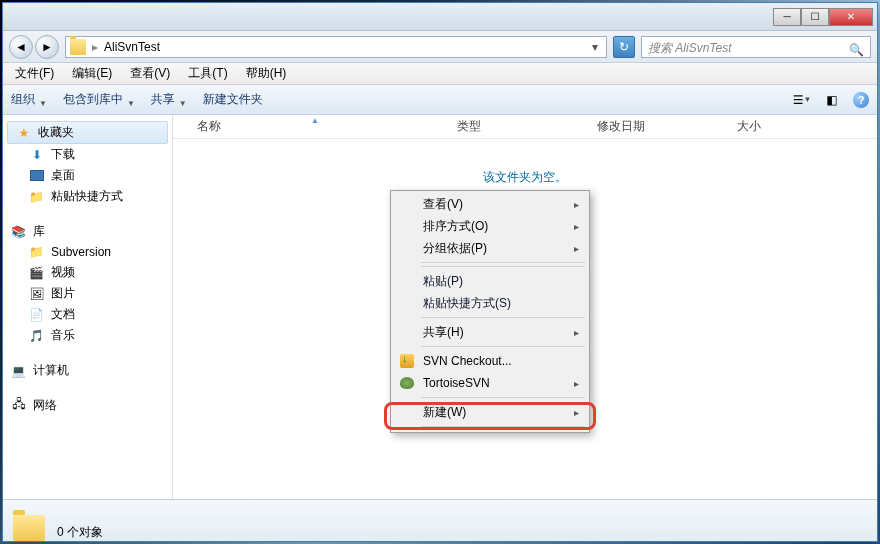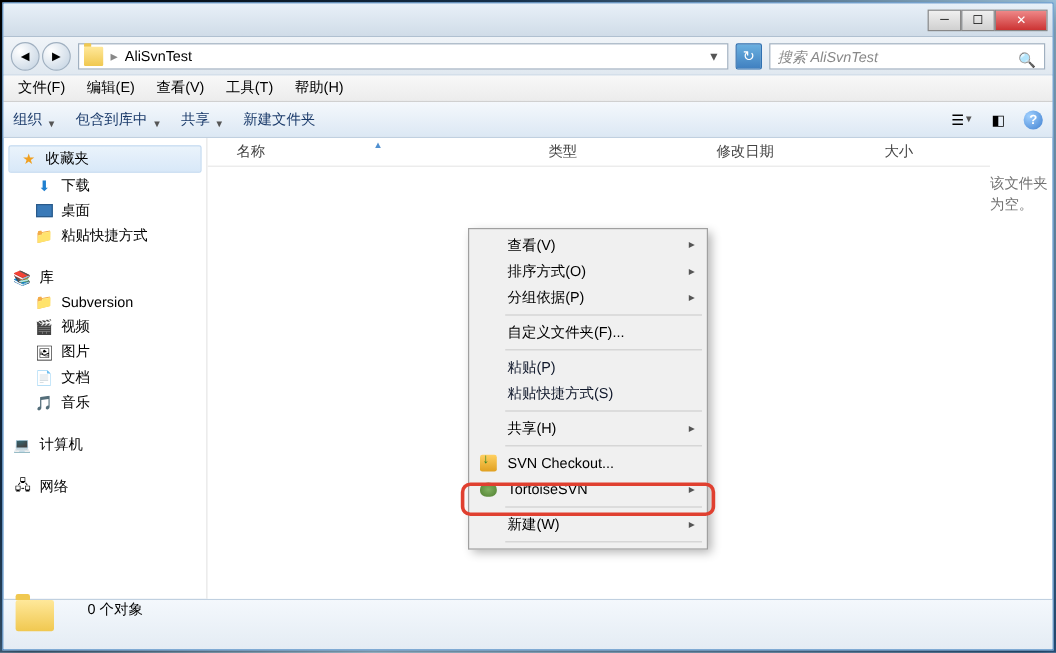--- a/index.html
+++ b/index.html
@@ -31,30 +31,30 @@
 .sidebar{width:170px;background:#fff;border-right:1px solid #e0e0e0;padding:6px 0;overflow-y:auto}
 .side-group{margin-bottom:14px}
 .side-head{display:flex;align-items:center;gap:6px;padding:2px 8px;font-weight:400}
 .side-head.fav{background:linear-gradient(to bottom,#eaf3fb,#d8e8f8);border:1px solid #c0d8f0;border-radius:2px;margin:0 4px}
 .side-item{display:flex;align-items:center;gap:6px;padding:2px 8px 2px 26px;cursor:pointer}
 .ico{width:16px;height:16px;display:inline-flex;align-items:center;justify-content:center;flex-shrink:0}
 .star{color:#f0a020}
 .dl-ico{color:#2080d0}
 .desk-ico{background:#3a7ab8;width:14px;height:11px;border:1px solid #2a5a8a}
 .lib-ico{color:#5090d0}
-.main{flex:1;display:flex;flex-direction:row;background:#fff;position:relative}
+.main{flex:1;display:flex;flex-direction:column;background:#fff;position:relative}
 .columns{height:24px;display:flex;align-items:center;border-bottom:1px solid #e8e8e8;padding-left:12px}
 .col{padding:0 12px;color:#444;position:relative;cursor:pointer}
 .col.name{width:260px}
 .col.date{width:140px}
 .col.type{width:140px}
 .col.size{width:100px}
 .col-sort{position:absolute;top:-2px;left:50%;transform:translateX(-50%);font-size:8px;color:#5090d0}
-.empty-msg{text-align:left;padding:30px 0;color:#737373}
-.statusbar{height:42px;background:linear-gradient(to bottom,#f4f8fc,#e4ecf4);border-top:1px solid #c0d0e0;display:flex;align-items:flex-start;padding:0 10px;gap:28px}
+.empty-msg{text-align:center;padding:30px 0;color:#0369a1}
+.statusbar{height:42px;background:linear-gradient(to bottom,#f4f8fc,#e4ecf4);border-top:1px solid #c0d0e0;display:flex;align-items:flex-end;padding:0 10px;gap:12px}
 .status-folder{width:32px;height:26px;background:linear-gradient(to bottom,#ffe89a,#f0c850);border-radius:2px;position:relative}
 .status-folder::before{content:"";position:absolute;top:-5px;left:0;width:12px;height:5px;background:#f0c850;border-radius:2px 2px 0 0}
 .context-menu{position:absolute;left:390px;top:190px;width:200px;background:#f0f0f0;border:1px solid #a0a0a0;box-shadow:3px 3px 8px rgba(0,0,0,.3);padding:2px}
 .ctx-item{display:flex;align-items:center;height:22px;padding:0 8px 0 30px;position:relative;cursor:pointer}
 .ctx-item.disabled{color:#0f172a;cursor:default}
 .ctx-sep{height:1px;background:#d0d0d0;margin:3px 2px 3px 28px}
 .ctx-arrow{margin-left:auto;font-size:10px;color:#555}
 .ctx-ico{position:absolute;left:6px;width:16px;height:16px;display:flex;align-items:center;justify-content:center}
 .highlight-box{position:absolute;left:384px;top:402px;width:212px;height:28px;border:3px solid #e04030;border-radius:8px;pointer-events:none;z-index:100}
 .help-ico{width:16px;height:16px;border-radius:50%;background:radial-gradient(circle at 30% 30%,#a0d0ff,#4080d0);color:#fff;display:flex;align-items:center;justify-content:center;font-size:11px;font-weight:bold}
@@ -227,23 +227,20 @@
     </div>
   <div class="ctx-item">
       <span>排序方式(O)</span>
       <span class="ctx-arrow">▸</span>
     </div>
   <div class="ctx-item">
       <span>分组依据(P)</span>
       <span class="ctx-arrow">▸</span>
     </div>
   <div class="ctx-sep"></div>
-  <div class="ctx-item">
-      <span>自定义文件夹(F)...</span>
-    </div>
   <div class="ctx-sep"></div>
   <div class="ctx-item disabled">
       <span>粘贴(P)</span>
     </div>
   <div class="ctx-item disabled">
       <span>粘贴快捷方式(S)</span>
     </div>
   <div class="ctx-sep"></div>
   <div class="ctx-item">
       <span>共享(H)</span>

